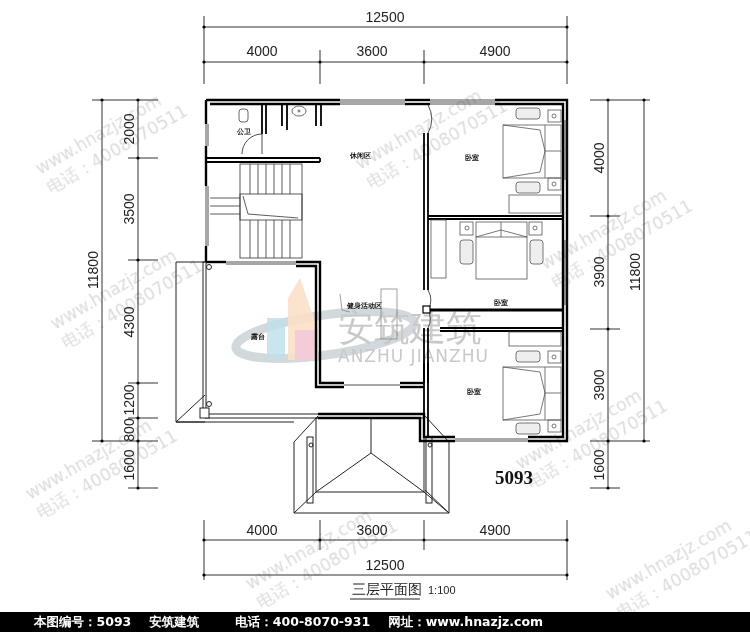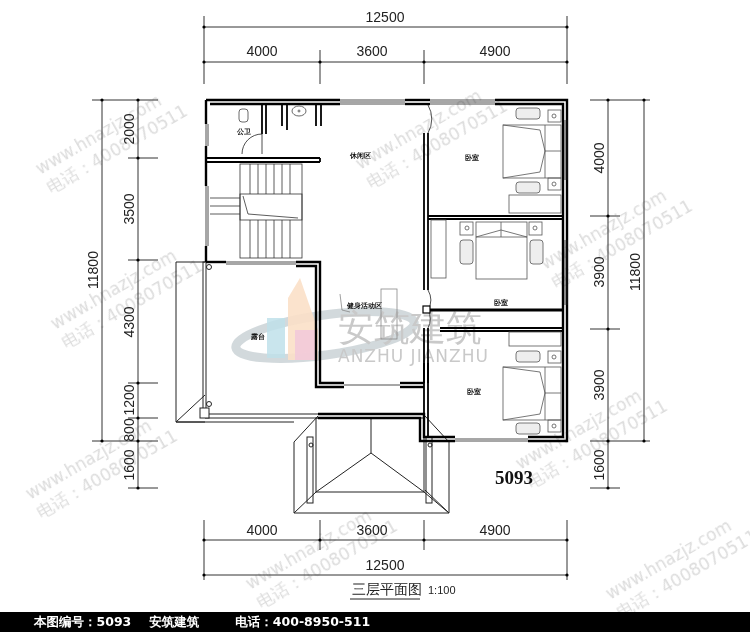--- a/index.html
+++ b/index.html
@@ -372,15 +372,16 @@
   <text class="scale-text" x="428" y="594">1:100</text>
 </svg>
 
 <div id="footer">
   <span style="width:34px"></span>
   <span>本图编号：5093</span>
   <span class="f-gap"></span>
   <span>安筑建筑</span>
   <span class="f-gap"></span>
   <span class="f-gap"></span>
-  <span>电话：400-8950-511</span>
+  <span>电话：400-8070-931</span>
   <span class="f-gap"></span>
+  <span>网址：www.hnazjz.com</span>
 </div>
 
 </body></html>

